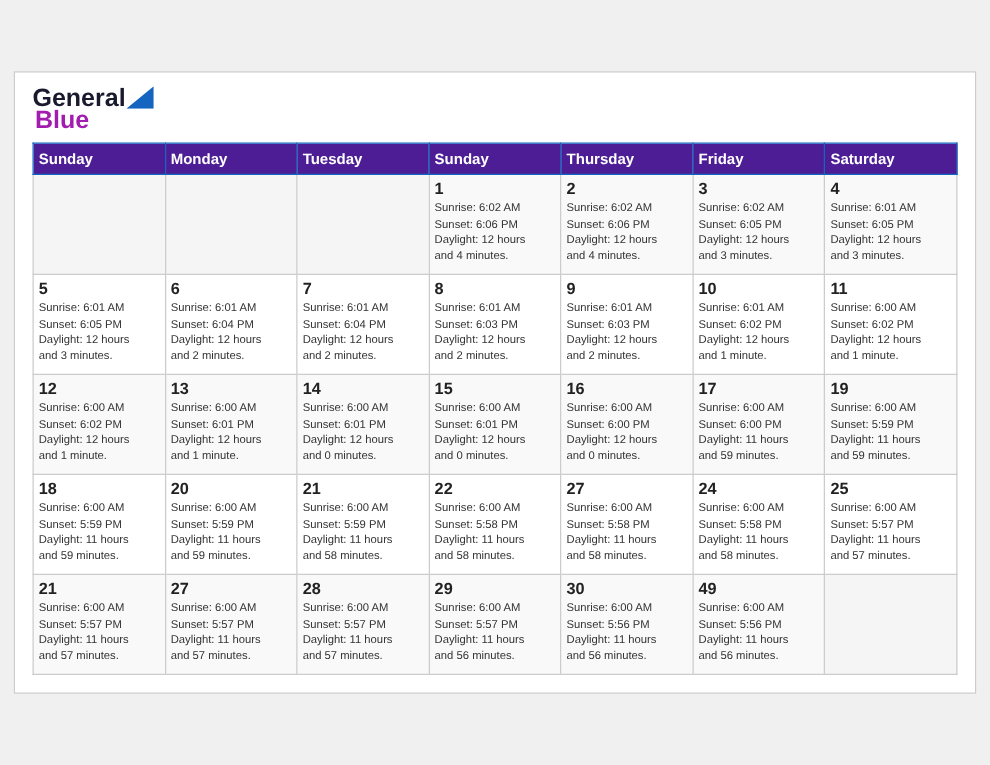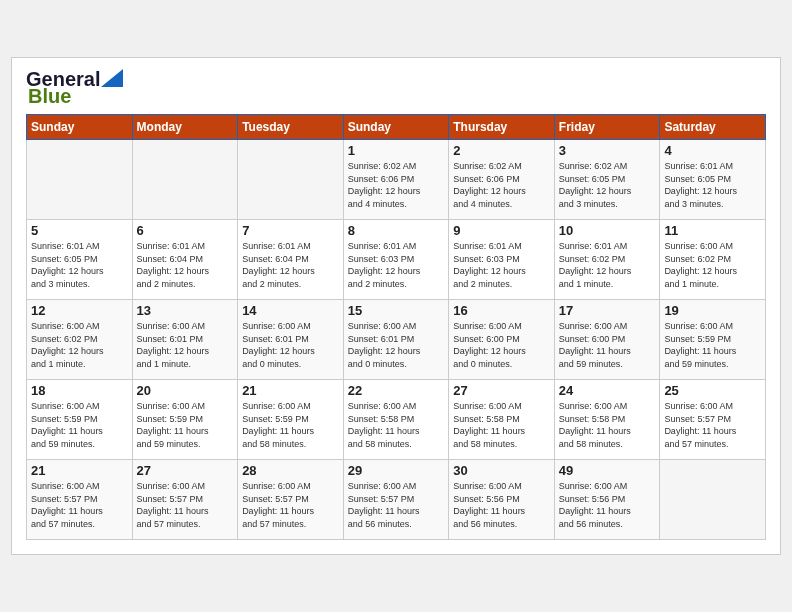--- a/index.html
+++ b/index.html
@@ -40,21 +40,21 @@
     .location {
       font-size: 15px;
       color: #444;
     }
     .calendar-table {
       width: 100%;
       border-collapse: collapse;
       table-layout: fixed;
     }
     .calendar-table thead th {
-      background: #c2410c;
+      background: #4c1d95;
       color: white;
       font-size: 12px;
       font-weight: bold;
       padding: 5px 4px;
       text-align: left;
       border: 1px solid #1565c0;
     }
     .calendar-table tbody td {
       border: 1px solid #ccc;
       vertical-align: top;
@@ -84,21 +84,21 @@
 
 <div class="calendar-wrapper">
   <div class="header">
     <div class="logo">
       <div style="display:flex;align-items:center;">
         <span style="font-size:20px;font-weight:bold;color:#1a1a2e;">General</span>
         <svg width="22" height="18" viewBox="0 0 22 18" style="margin-left:1px;margin-top:-4px;">
           <polygon points="0,18 22,0 22,18" fill="#1565c0"></polygon>
         </svg>
       </div>
-      <div style="font-size:20px;font-weight:bold;color:#4d7c0f;margin-top:-6px;margin-left:2px;">Blue</div>
+      <div style="font-size:20px;font-weight:bold;color:#a21caf;margin-top:-6px;margin-left:2px;">Blue</div>
     </div>
     <div class="title-block">
       <div class="month-title"></div>
       <div class="location"></div>
     </div>
   </div>
 
   <table class="calendar-table">
     <thead>
       <tr>

